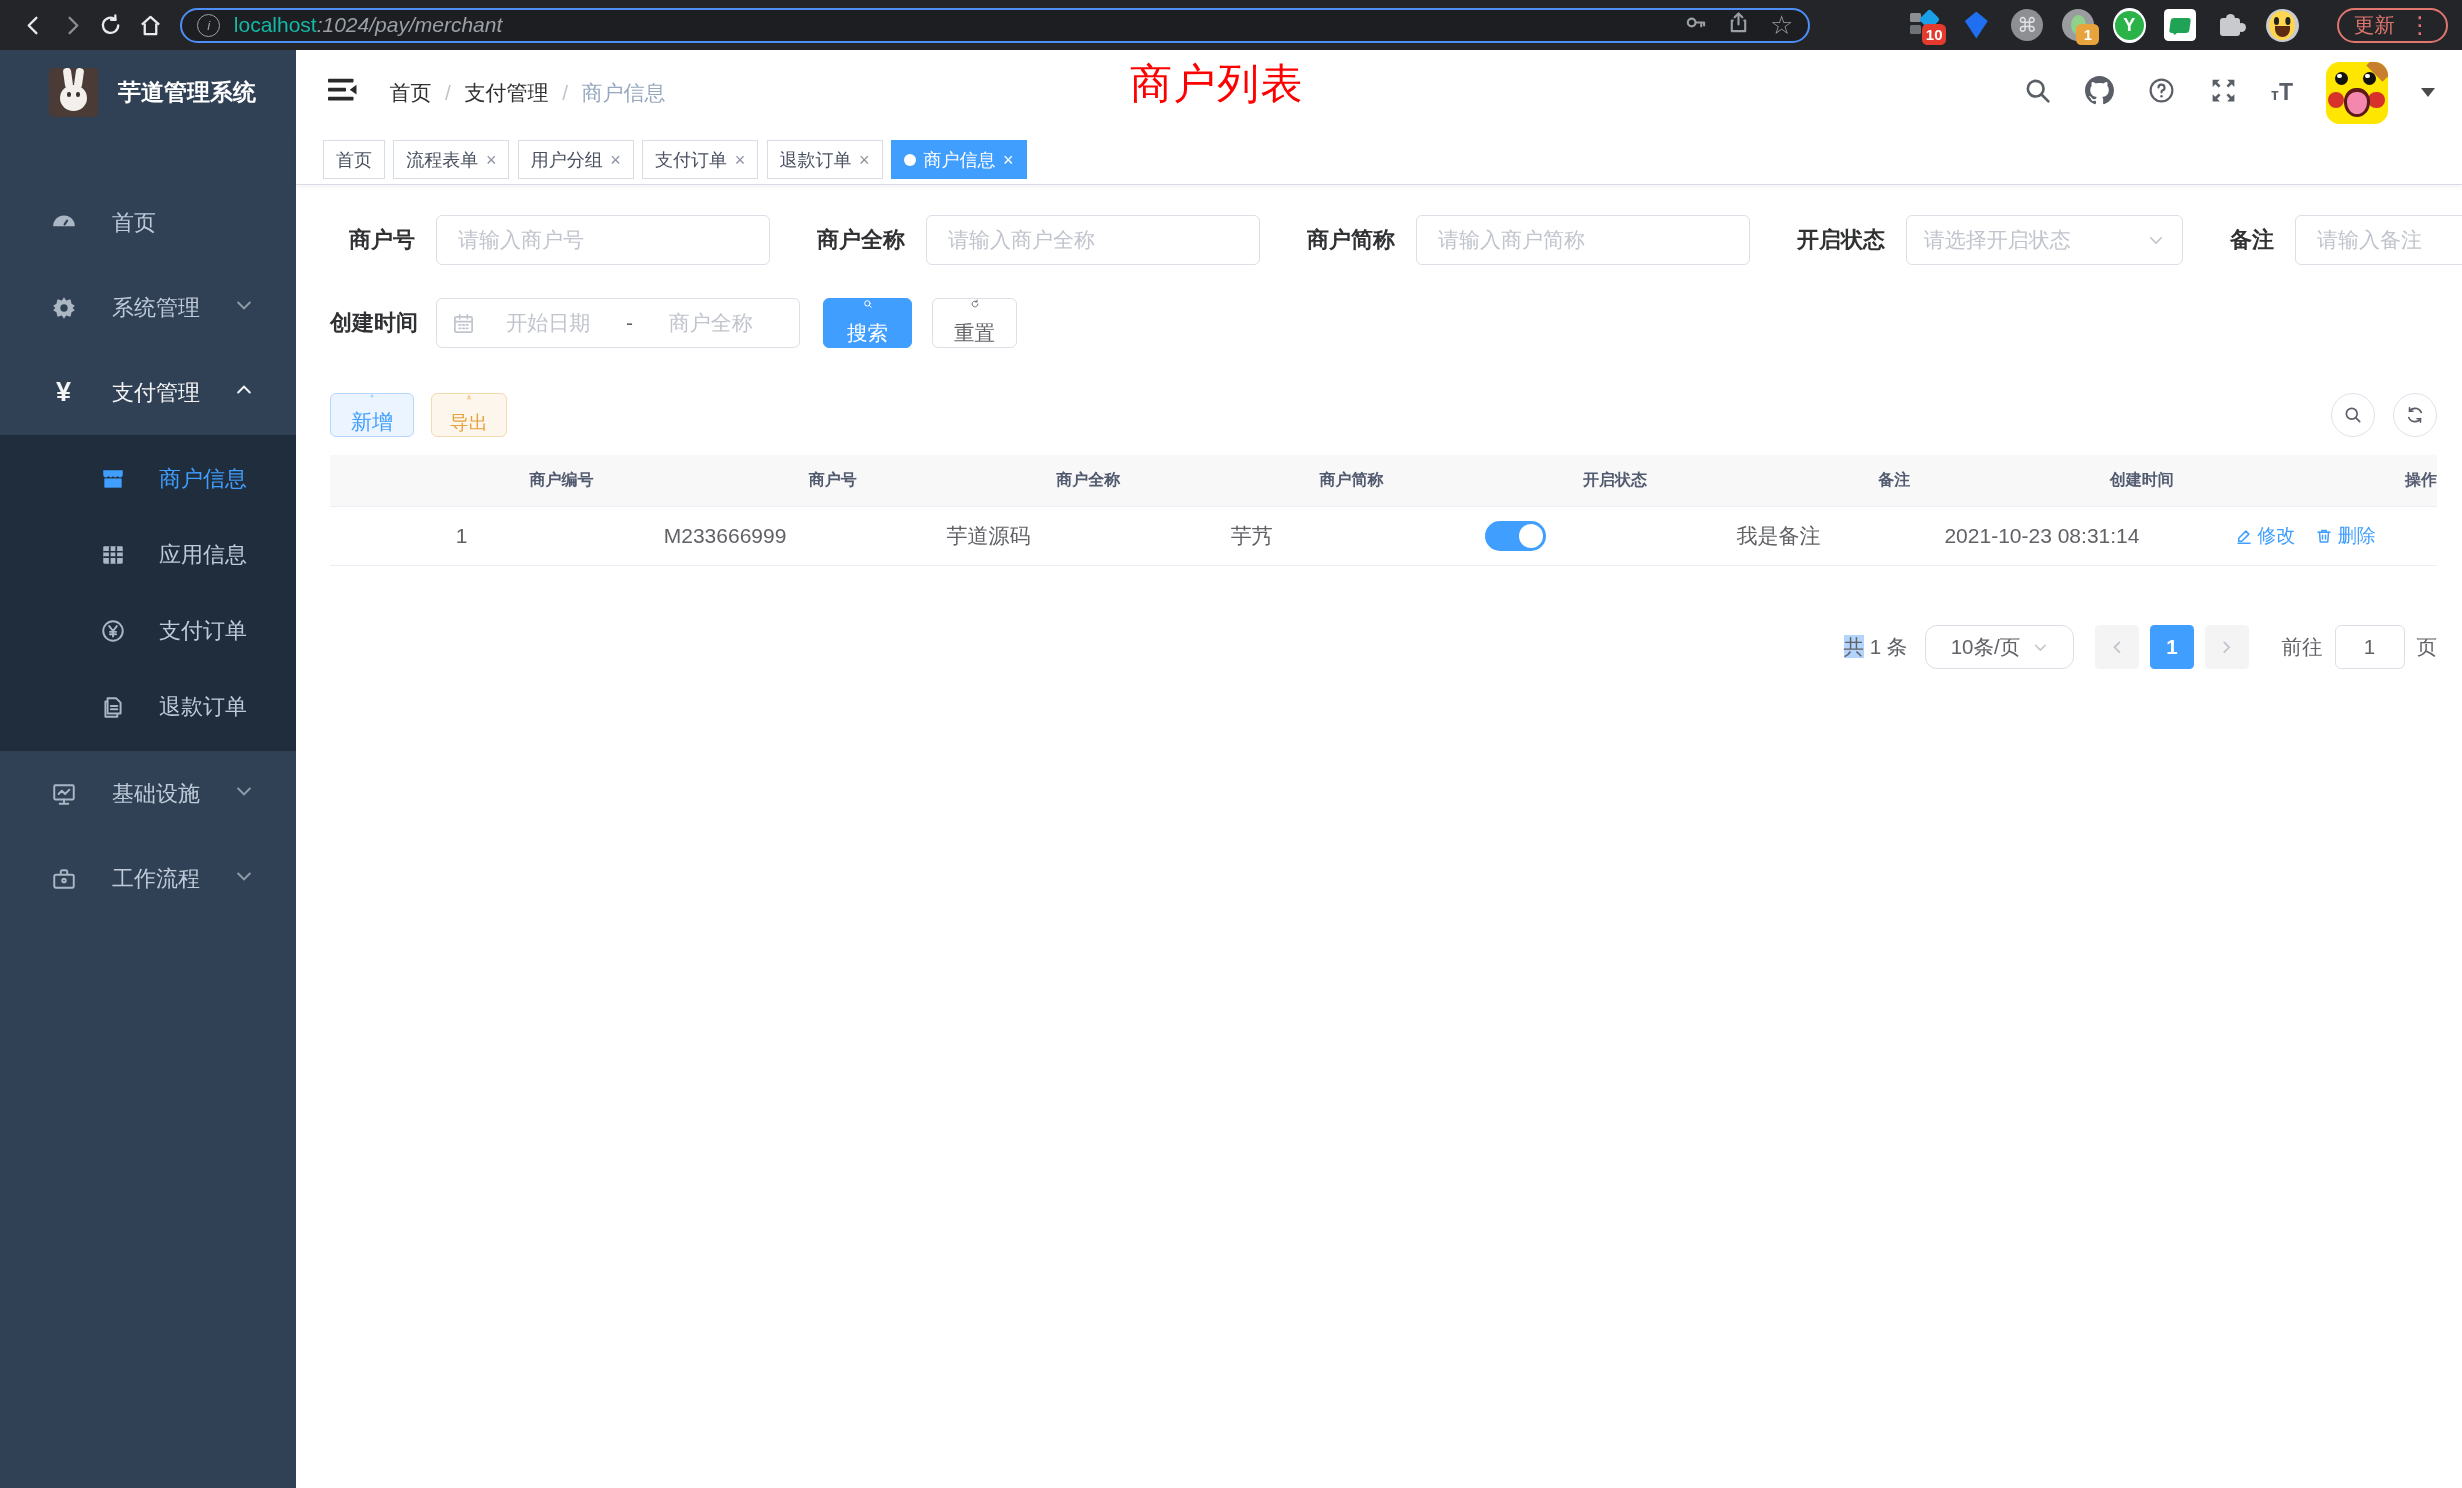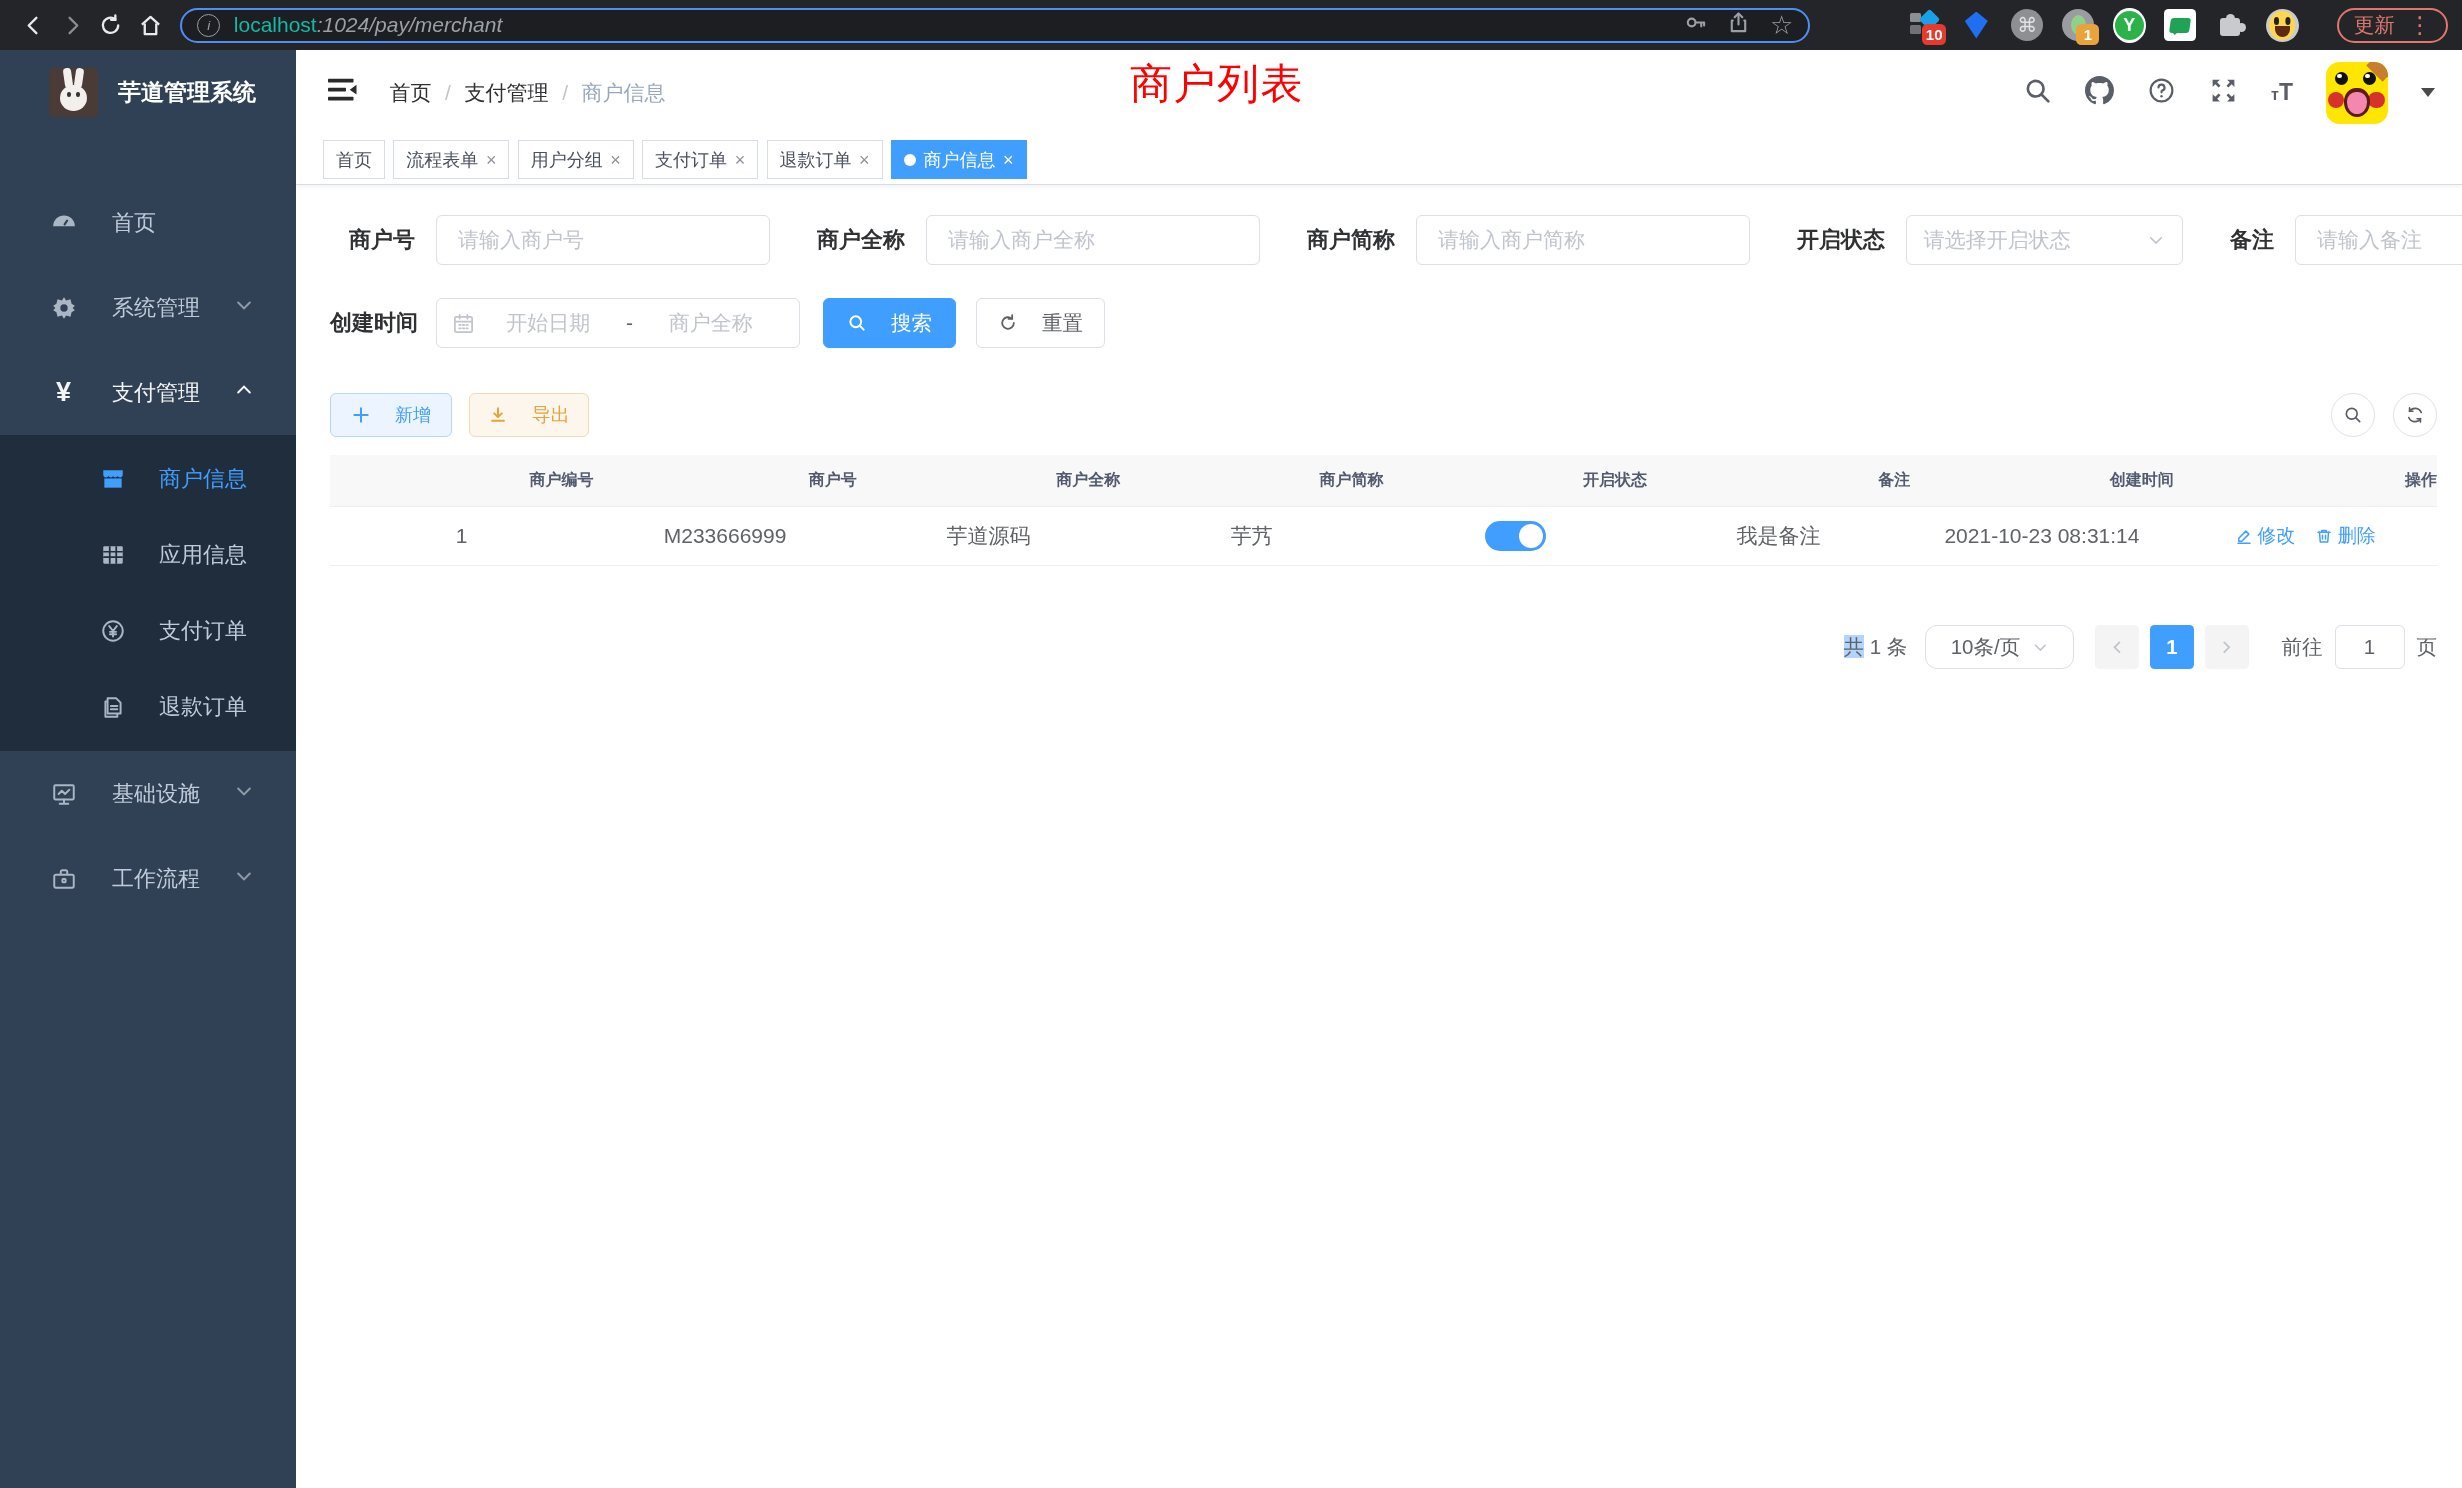--- a/index.html
+++ b/index.html
@@ -138,26 +138,26 @@
   .select-box { height:50px; width:277px; border:1.5px solid #dcdfe6; border-radius:6px; margin-left:21px;
     display:flex; align-items:center; padding:0 16.7px; color:#c0c4cc; cursor:pointer; }
   .select-box .ph { flex:1; }
   .select-box svg { width:18px; height:18px; color:#c0c4cc; }
   .date-range { height:50px; width:364px; border:1.5px solid #dcdfe6; border-radius:6px; margin-left:21px;
     display:flex; align-items:center; padding:0 15px; color:#c0c4cc; cursor:text; }
   .date-range svg { width:23px; height:23px; color:#c0c4cc; flex:0 0 auto; }
   .date-range .dph { flex:1; text-align:center; }
   .date-range .dsep { color:#606266; padding:0 4.5px; }
   .btn { height:50px; border-radius:6px; display:inline-flex; align-items:center; justify-content:flex-end;
-    gap:24px; font-size:20.5px; cursor:pointer; border:1.5px solid transparent; font-family:inherit; }
+    gap:10px; font-size:20.5px; cursor:pointer; border:1.5px solid transparent; font-family:inherit;flex-direction:column; }
   .btn svg { width:20px; height:20px; }
   .btn-primary { background:#409eff; border-color:#409eff; color:#fff; padding:0 23px; margin-left:23px; }
   .btn-plain { background:#fff; border-color:#dcdfe6; color:#606266; padding:0 21px; margin-left:20px; }
   .toolbar { margin-top:45px; display:flex; align-items:center; }
-  .btn-add { height:44px; background:#ecf5ff; border-color:#b3d8ff; color:#409eff; padding:0 20px; font-size:18px; }
+  .btn-add { height:44px; background:#ecf5ff; border-color:#b3d8ff; color:#409eff; padding:0 20px; font-size:21px; }
   .btn-export { height:44px; background:#fdf6ec; border-color:#f5dab1; color:#e6a23c; padding:0 18px; margin-left:16.7px; font-size:19px; }
   .toolbar-right { margin-left:auto; display:flex; gap:18px; }
   .circle-btn { width:44px; height:44px; border-radius:50%; border:1.5px solid #dfe3ea; background:#fff; color:#5a5e66;
     display:flex; align-items:center; justify-content:center; cursor:pointer; }
   .circle-btn svg { width:20px; height:20px; }
 
   
   .table { margin-top:18px; width:100%; }
   .thead { display:flex; background:#f8f8f9; height:52px; align-items:center; border-bottom:1.5px solid #ebeef5; }
   .th { flex:1; text-align:right; font-weight:700; color:#515a6e; font-size:16px; }

